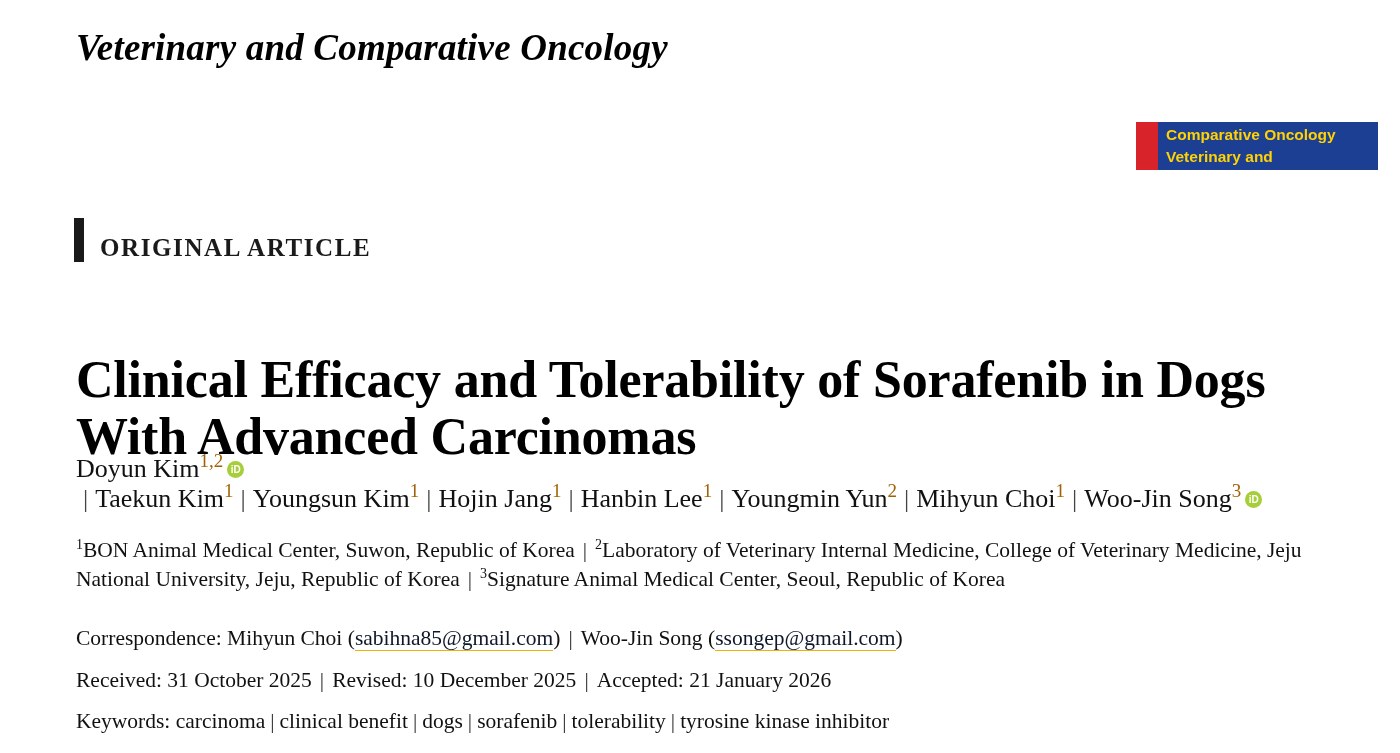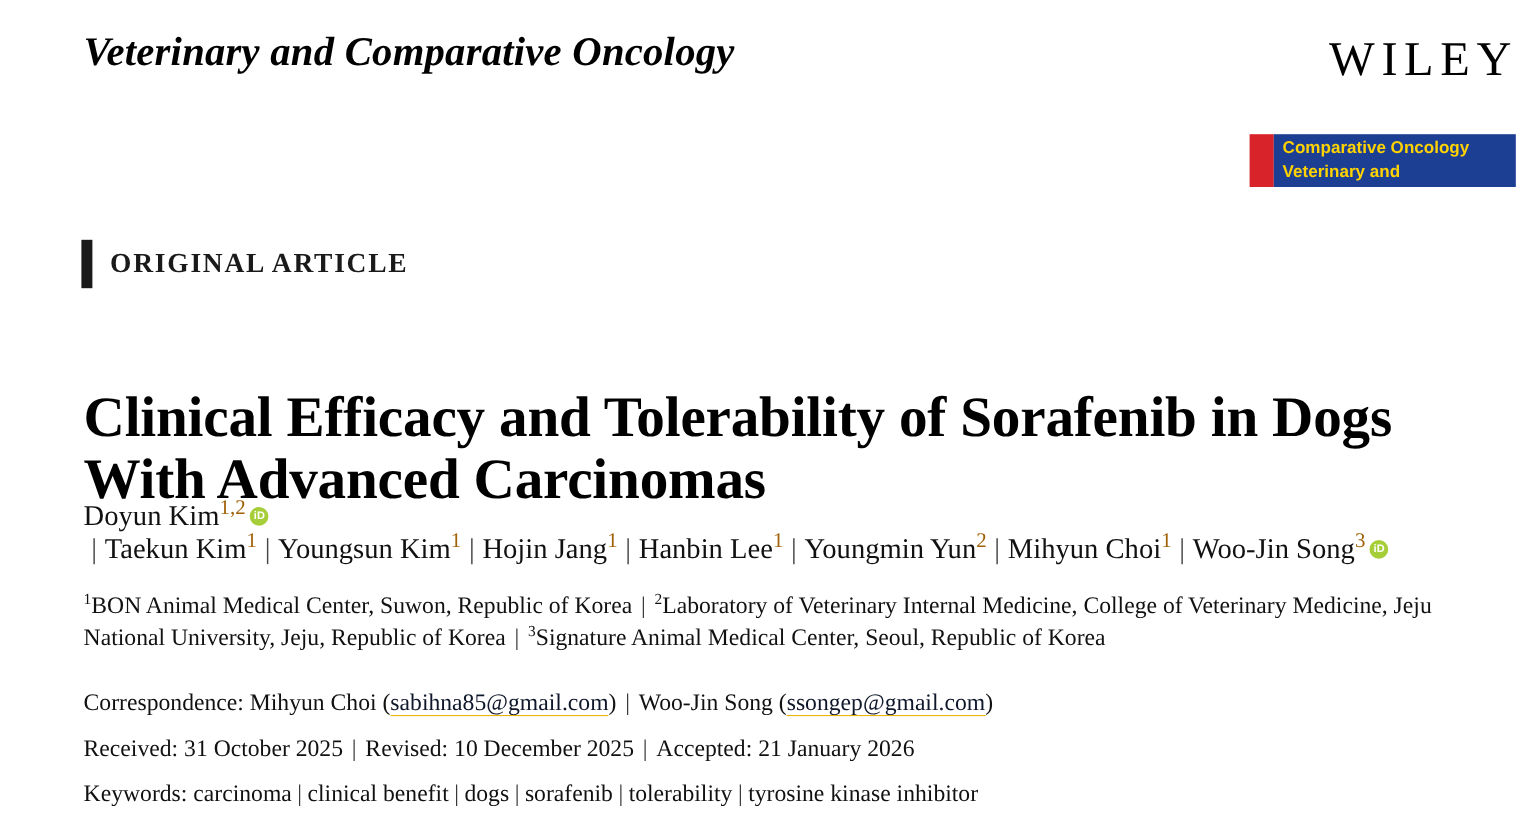--- a/index.html
+++ b/index.html
@@ -77,21 +77,21 @@
   .journal-badge .badge-blue span {
     display: block;
   }
 
   
   .article-type-wrap {
     position: absolute;
     left: 38px;
     top: 214px;
     display: flex;
-    align-items: center;
+    align-items: flex-end;
   }
   .article-type-bar {
     width: 10px;
     height: 44px;
     background: #1a1a1a;
     margin-right: 16px;
   }
   .article-type {
     font-family: "Liberation Serif", serif;
     font-weight: 700;
@@ -209,21 +209,20 @@
   }
   .kw-sep { padding: 0 5px; color: #333; }
 </style>
 </head>
 <body>
 
 <div class="page">
 
   <div class="journal-title">Veterinary and Comparative Oncology</div>
 
-  <div class="wiley-logo">WILEY</div>
 
   <div class="journal-badge">
     <div class="badge-red"></div>
     <div class="badge-blue">
       <span>Comparative Oncology</span>
       <span>Veterinary and</span>
     </div>
   </div>
 
   <div class="article-type-wrap">

